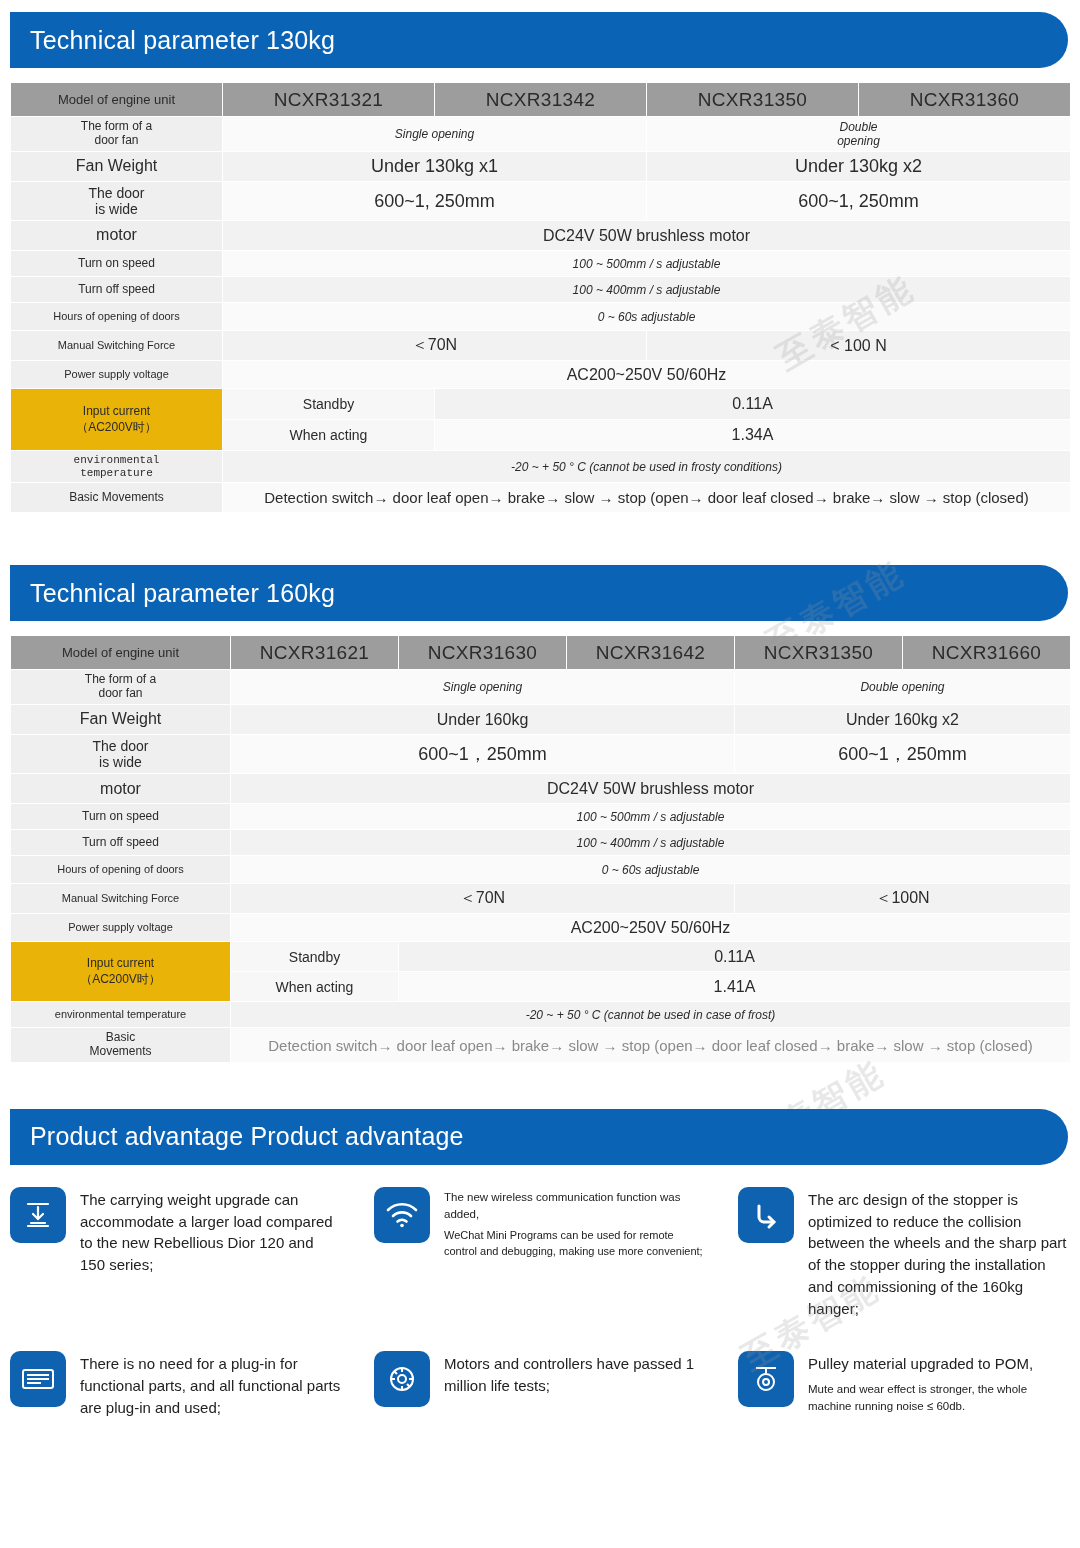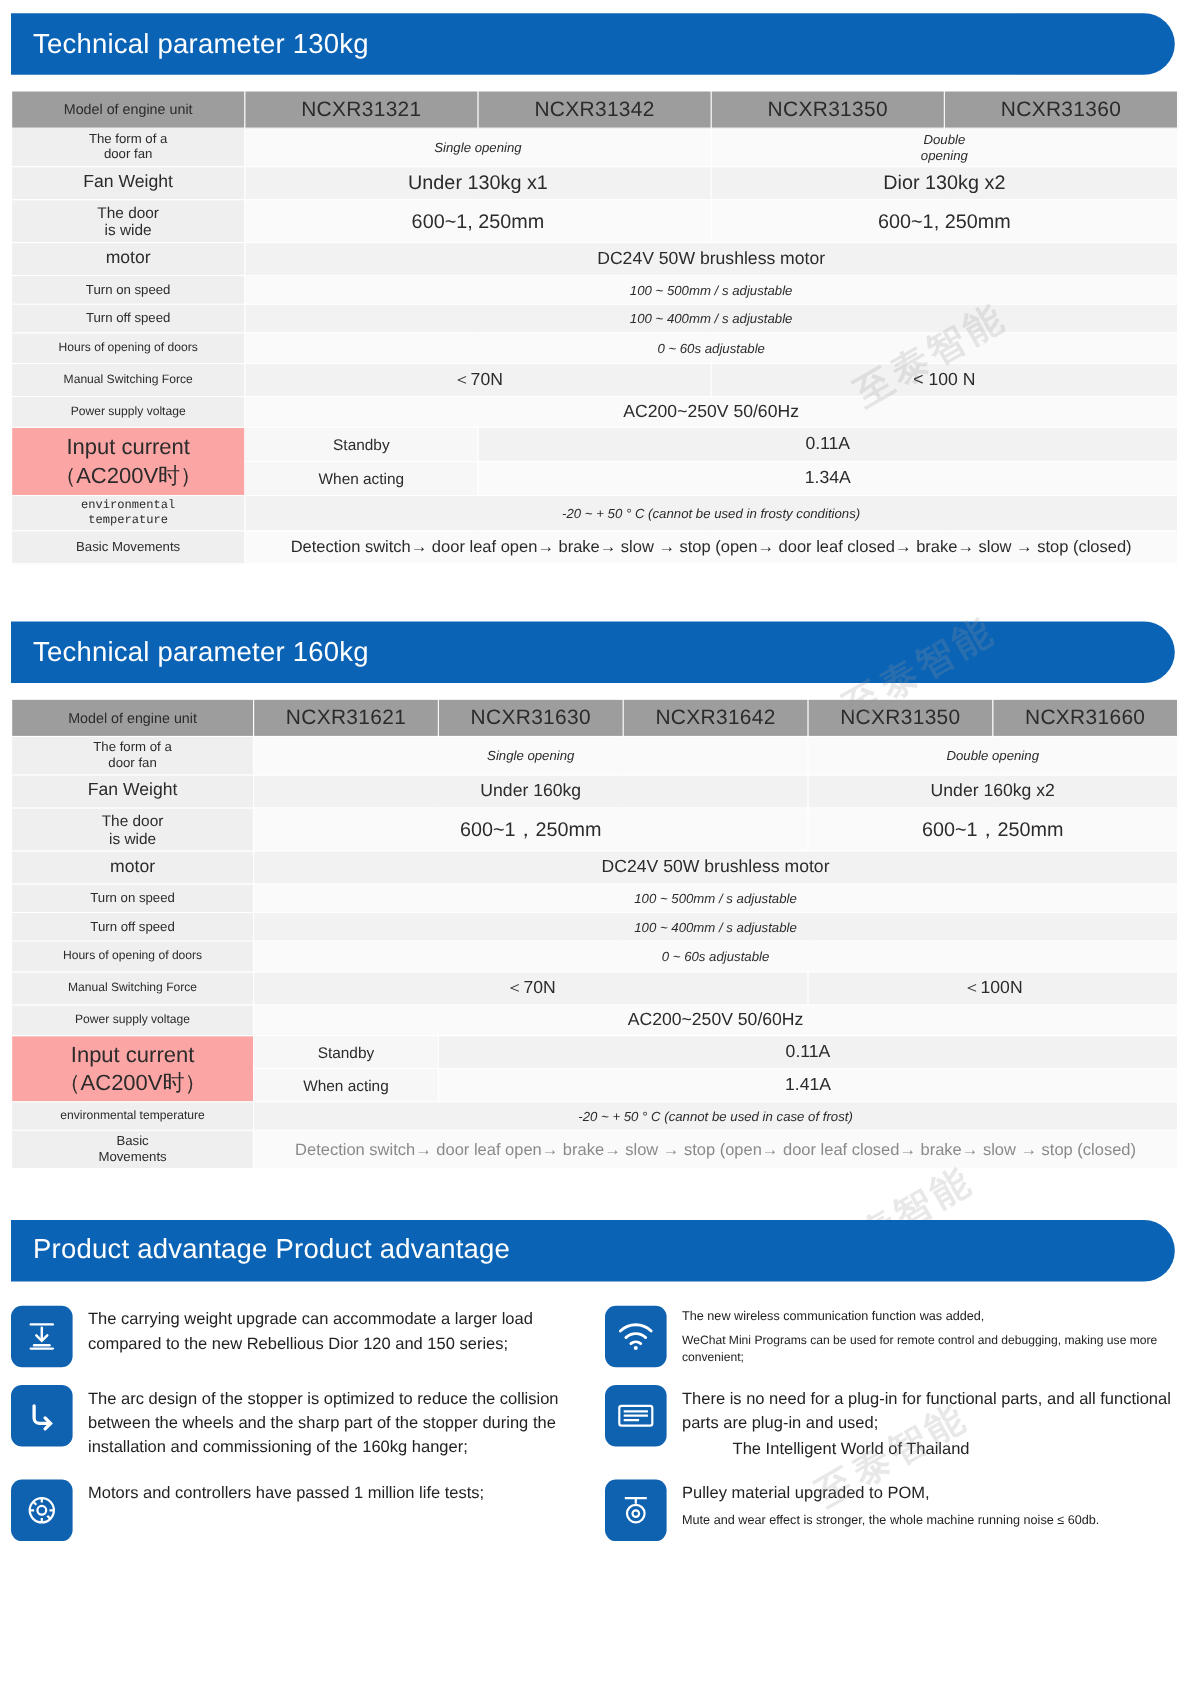--- a/index.html
+++ b/index.html
@@ -72,22 +72,22 @@
   .rowlabel.big { font-size: 16px; }
   .rowlabel.mid { font-size: 14px; }
   .cell { background: #f7f7f7; font-size: 13px; }
   .cell.big { font-size: 18px; }
   .cell.mid { font-size: 16px; margin-left: 20px; }
   .cell.sm { font-size: 12px; font-style: italic; }
   .alt0 { background: #f2f2f2; }
   .alt1 { background: #fafafa; }
 
   .inputcur-label {
-    background: #fca5a5;
-    font-size: 20px;
+    background: #eab308;
+    font-size: 12px;
     line-height: 1.3;
   }
   .sub-label {
     background: #f7f7f7;
     font-size: 14px;
   }
 
   
   .wm {
     position: absolute;
@@ -97,23 +97,24 @@
     transform: rotate(-30deg);
     pointer-events: none;
     white-space: nowrap;
     letter-spacing: 4px;
   }
 
   
   .adv-wrap {
     margin: 22px 10px 0 10px;
     display: grid;
-    grid-template-columns: 1fr 1fr;
+    grid-template-columns: 1fr 1fr 1fr;
     column-gap: 20px;
     row-gap: 16px;
+    gap: 32px;
   }
   .adv-item {
     display: flex;
     align-items: flex-start;
     gap: 14px;
   }
   .adv-icon {
     flex: 0 0 auto;
     width: 56px; height: 56px;
     background: #0f62b0;
@@ -169,21 +170,21 @@
 
         <tr>
           <td class="rowlabel" style="height:30px;">The form of a<br>door fan</td>
           <td class="cell alt1 sm" colspan="2">Single opening</td>
           <td class="cell alt1 sm" colspan="2">Double<br>opening</td>
         </tr>
 
         <tr>
           <td class="rowlabel big" style="height:30px;">Fan Weight</td>
           <td class="cell alt0 big" colspan="2">Under 130kg x1</td>
-          <td class="cell alt0 big" colspan="2">Dior 130kg x2</td>
+          <td class="cell alt0 big" colspan="2">Under 130kg x2</td>
         </tr>
 
         <tr>
           <td class="rowlabel mid" style="height:32px;">The door<br>is wide</td>
           <td class="cell alt1 big" colspan="2">600~1, 250mm</td>
           <td class="cell alt1 big" colspan="2">600~1, 250mm</td>
         </tr>
 
         <tr>
           <td class="rowlabel big" style="height:30px;">motor</td>

